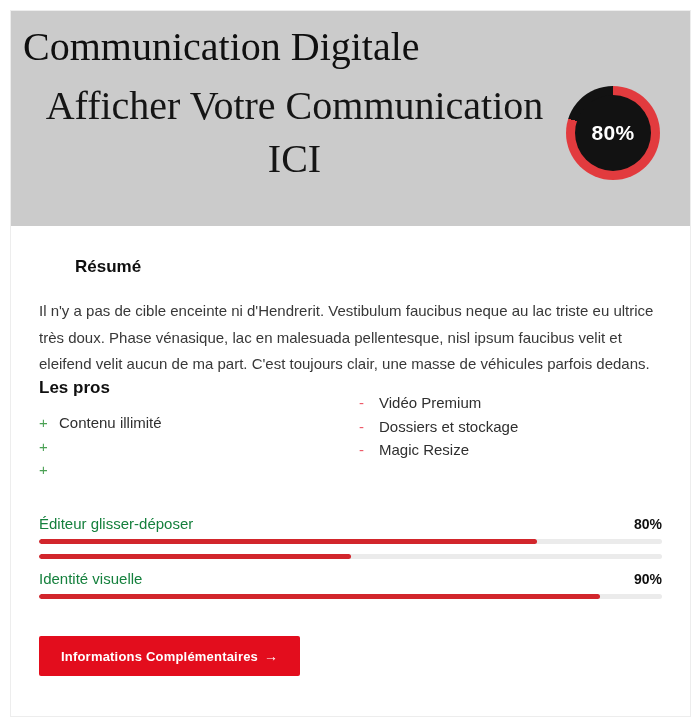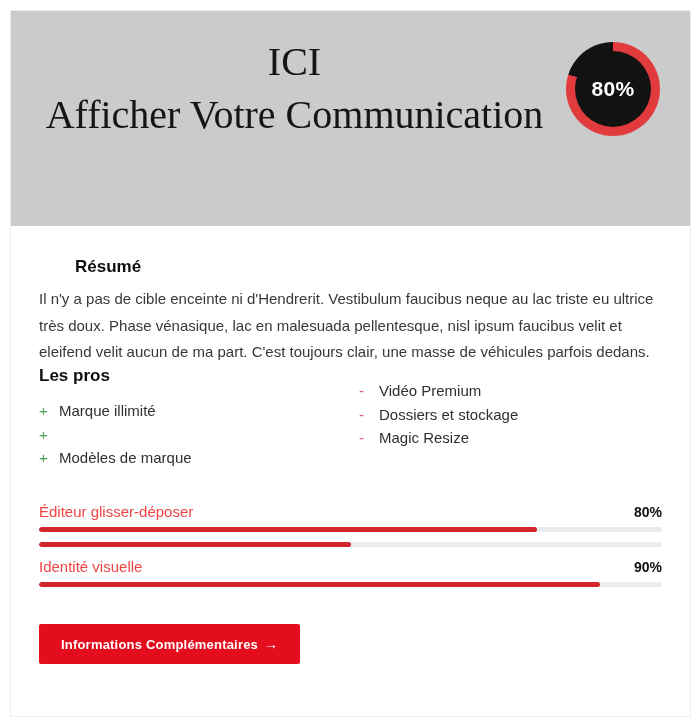--- a/index.html
+++ b/index.html
@@ -47,34 +47,34 @@
   }
   .badge-inner {
     position: absolute; inset: 9px; border-radius: 50%;
     background: #121212; display: flex; align-items: center; justify-content: center;
     color: #ffffff; font-weight: bold; font-size: 21px; letter-spacing: 0.3px;
   }
   
   .content { padding: 31px 28px 0 28px; }
   .resume-heading { font-size: 17px; font-weight: bold; color: #0f0f0f; margin-left: 36px; }
   .summary-text {
-    margin-top: 9px; font-size: 15px; line-height: 1.78; color: #383838;
+    margin-top: 21px; font-size: 15px; line-height: 1.78; color: #383838;
   }
   .columns { display: grid; grid-template-columns: 320px 1fr; }
   .col-heading { font-size: 17px; font-weight: bold; color: #0f0f0f; }
   .pc-list { list-style: none; margin-top: 13px; }
   .pc-list li { display: flex; font-size: 15px; color: #2f2f2f; line-height: 23.5px; }
   .pc-bullet { width: 20px; flex: 0 0 auto; }
   .pros .pc-bullet { color: #4aa154; }
   .cons .pc-bullet { color: #ee5b6a; }
   
   .ratings { margin-top: 32px; }
   .rating-row { margin-bottom: 10px; }
   .rating-head { display: flex; justify-content: space-between; align-items: baseline; }
-  .rating-label { font-size: 15px; color: #ef4444; line-height: 19px; }
+  .rating-label { font-size: 15px; color: #15803d; line-height: 19px; }
   .rating-value { font-size: 14px; font-weight: bold; color: #0f0f0f; }
   .bar-track {
     margin-top: 6px; height: 5px; background: #ebebeb;
     border-radius: 3px; overflow: hidden;
   }
   .bar-fill { height: 100%; background: #d2262c; border-radius: 3px; }
   
   .cta {
     margin-top: 27px; display: inline-block;
     background: #e30d1d; color: #ffffff; border: none; border-radius: 2px;
@@ -83,53 +83,53 @@
   }
   .cta .arrow { margin-left: 6px; font-weight: normal; font-size: 14px; }
 </style>
 </head>
 <body>
 
 <div class="card">
 
   <div class="header">
     <div class="logo-row">
+      <h1 class="site-title">Communication Digitale</h1>
     </div>
 
     <div class="banner-row">
       <div class="banner-text">
+        <div>Afficher Votre Communication</div>
         <div>ICI</div>
-        <div>Afficher Votre Communication</div>
       </div>
       <div class="badge" style="background: conic-gradient(rgb(226, 59, 62) 0deg, rgb(226, 59, 62) 288deg, rgb(18, 18, 18) 0deg);">
         <div class="badge-inner">80%</div>
       </div>
     </div>
   </div>
 
   <div class="content">
     <h2 class="resume-heading">Résumé</h2>
     <p class="summary-text">Il n'y a pas de cible enceinte ni d'Hendrerit. Vestibulum faucibus neque au lac triste eu ultrice très doux. Phase vénasique, lac en malesuada pellentesque, nisl ipsum faucibus velit et eleifend velit aucun de ma part. C'est toujours clair, une masse de véhicules parfois dedans.</p>
 
     <div class="columns">
       <div class="pros">
         <h3 class="col-heading">Les pros</h3>
         <ul class="pc-list">
   <li>
     <span class="pc-bullet">+</span>
-    <span>Marque illimité</span>
+    <span>Contenu illimité</span>
   </li>
 
   <li>
     <span class="pc-bullet">+</span>
   </li>
 
   <li>
     <span class="pc-bullet">+</span>
-    <span>Modèles de marque</span>
   </li>
 </ul>
       </div>
       <div class="cons">
         <ul class="pc-list">
   <li>
     <span class="pc-bullet">-</span>
     <span>Vidéo Premium</span>
   </li>
 

